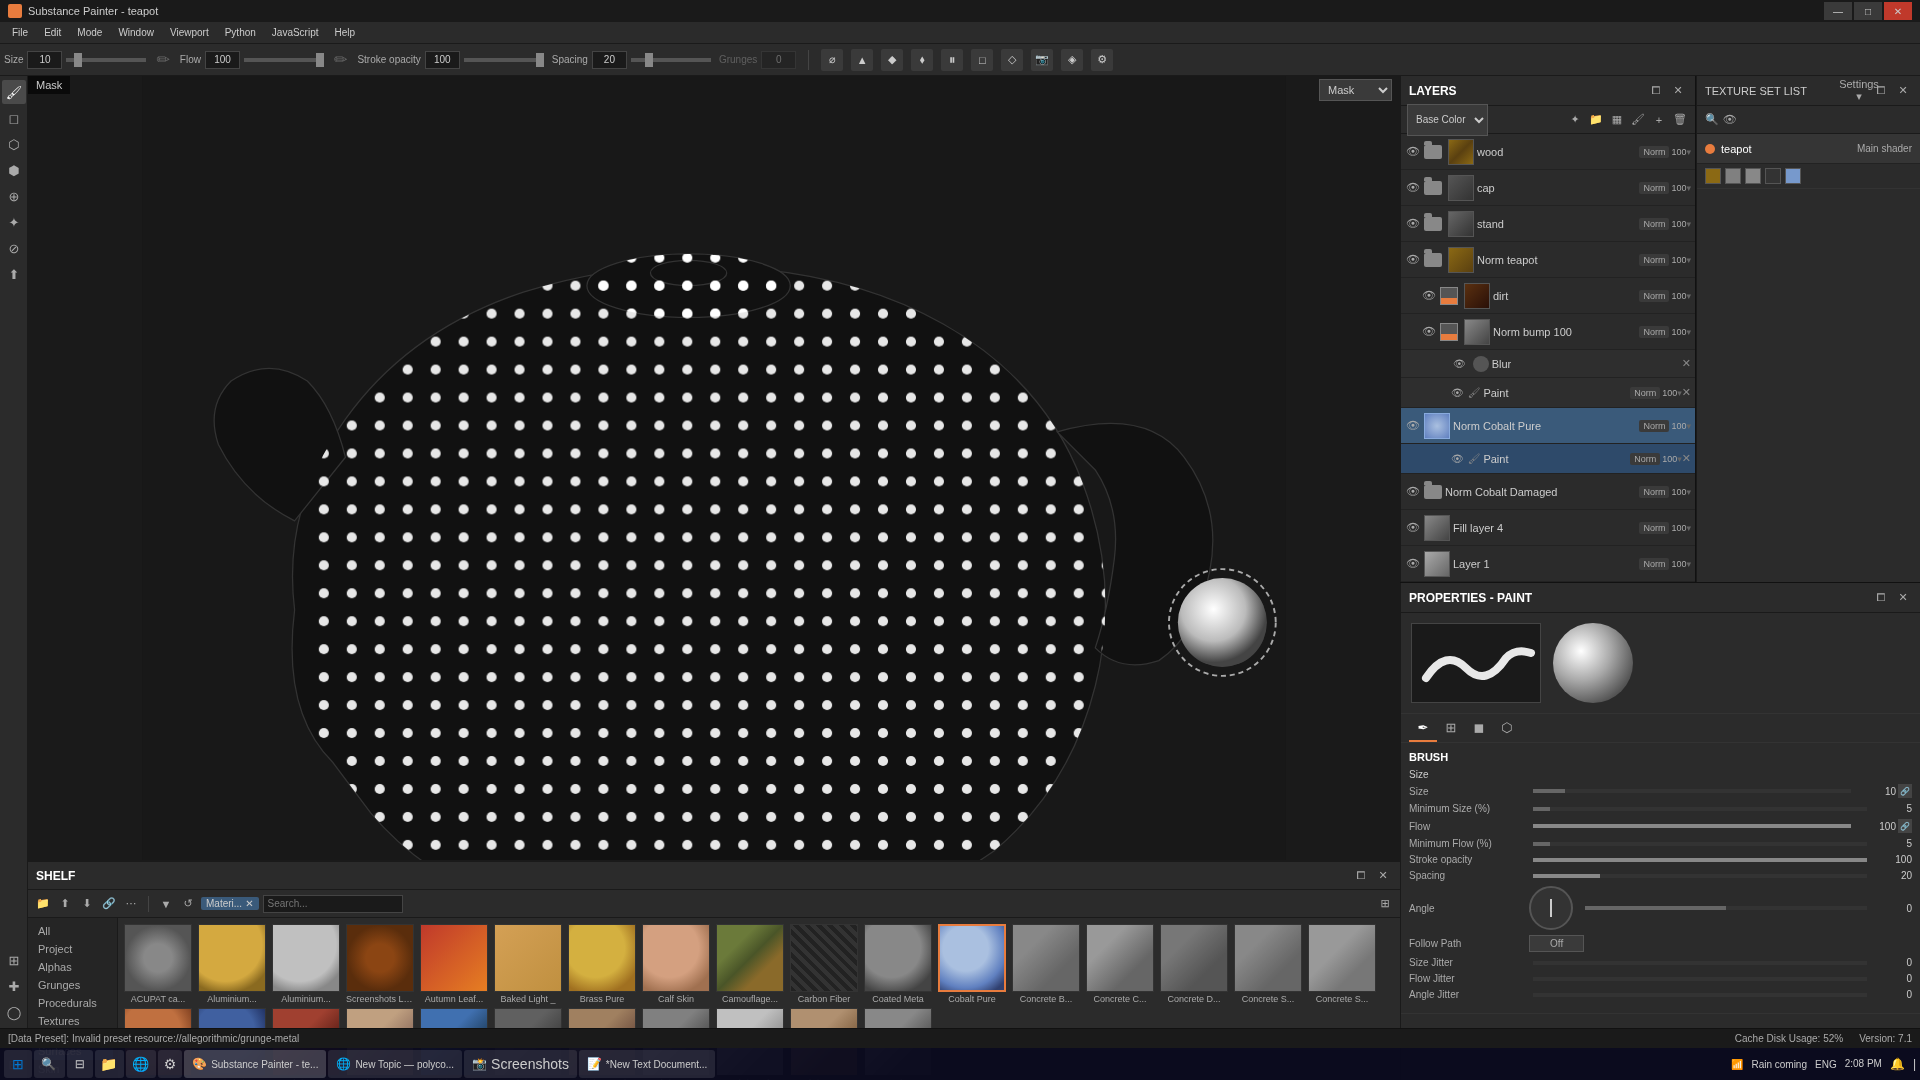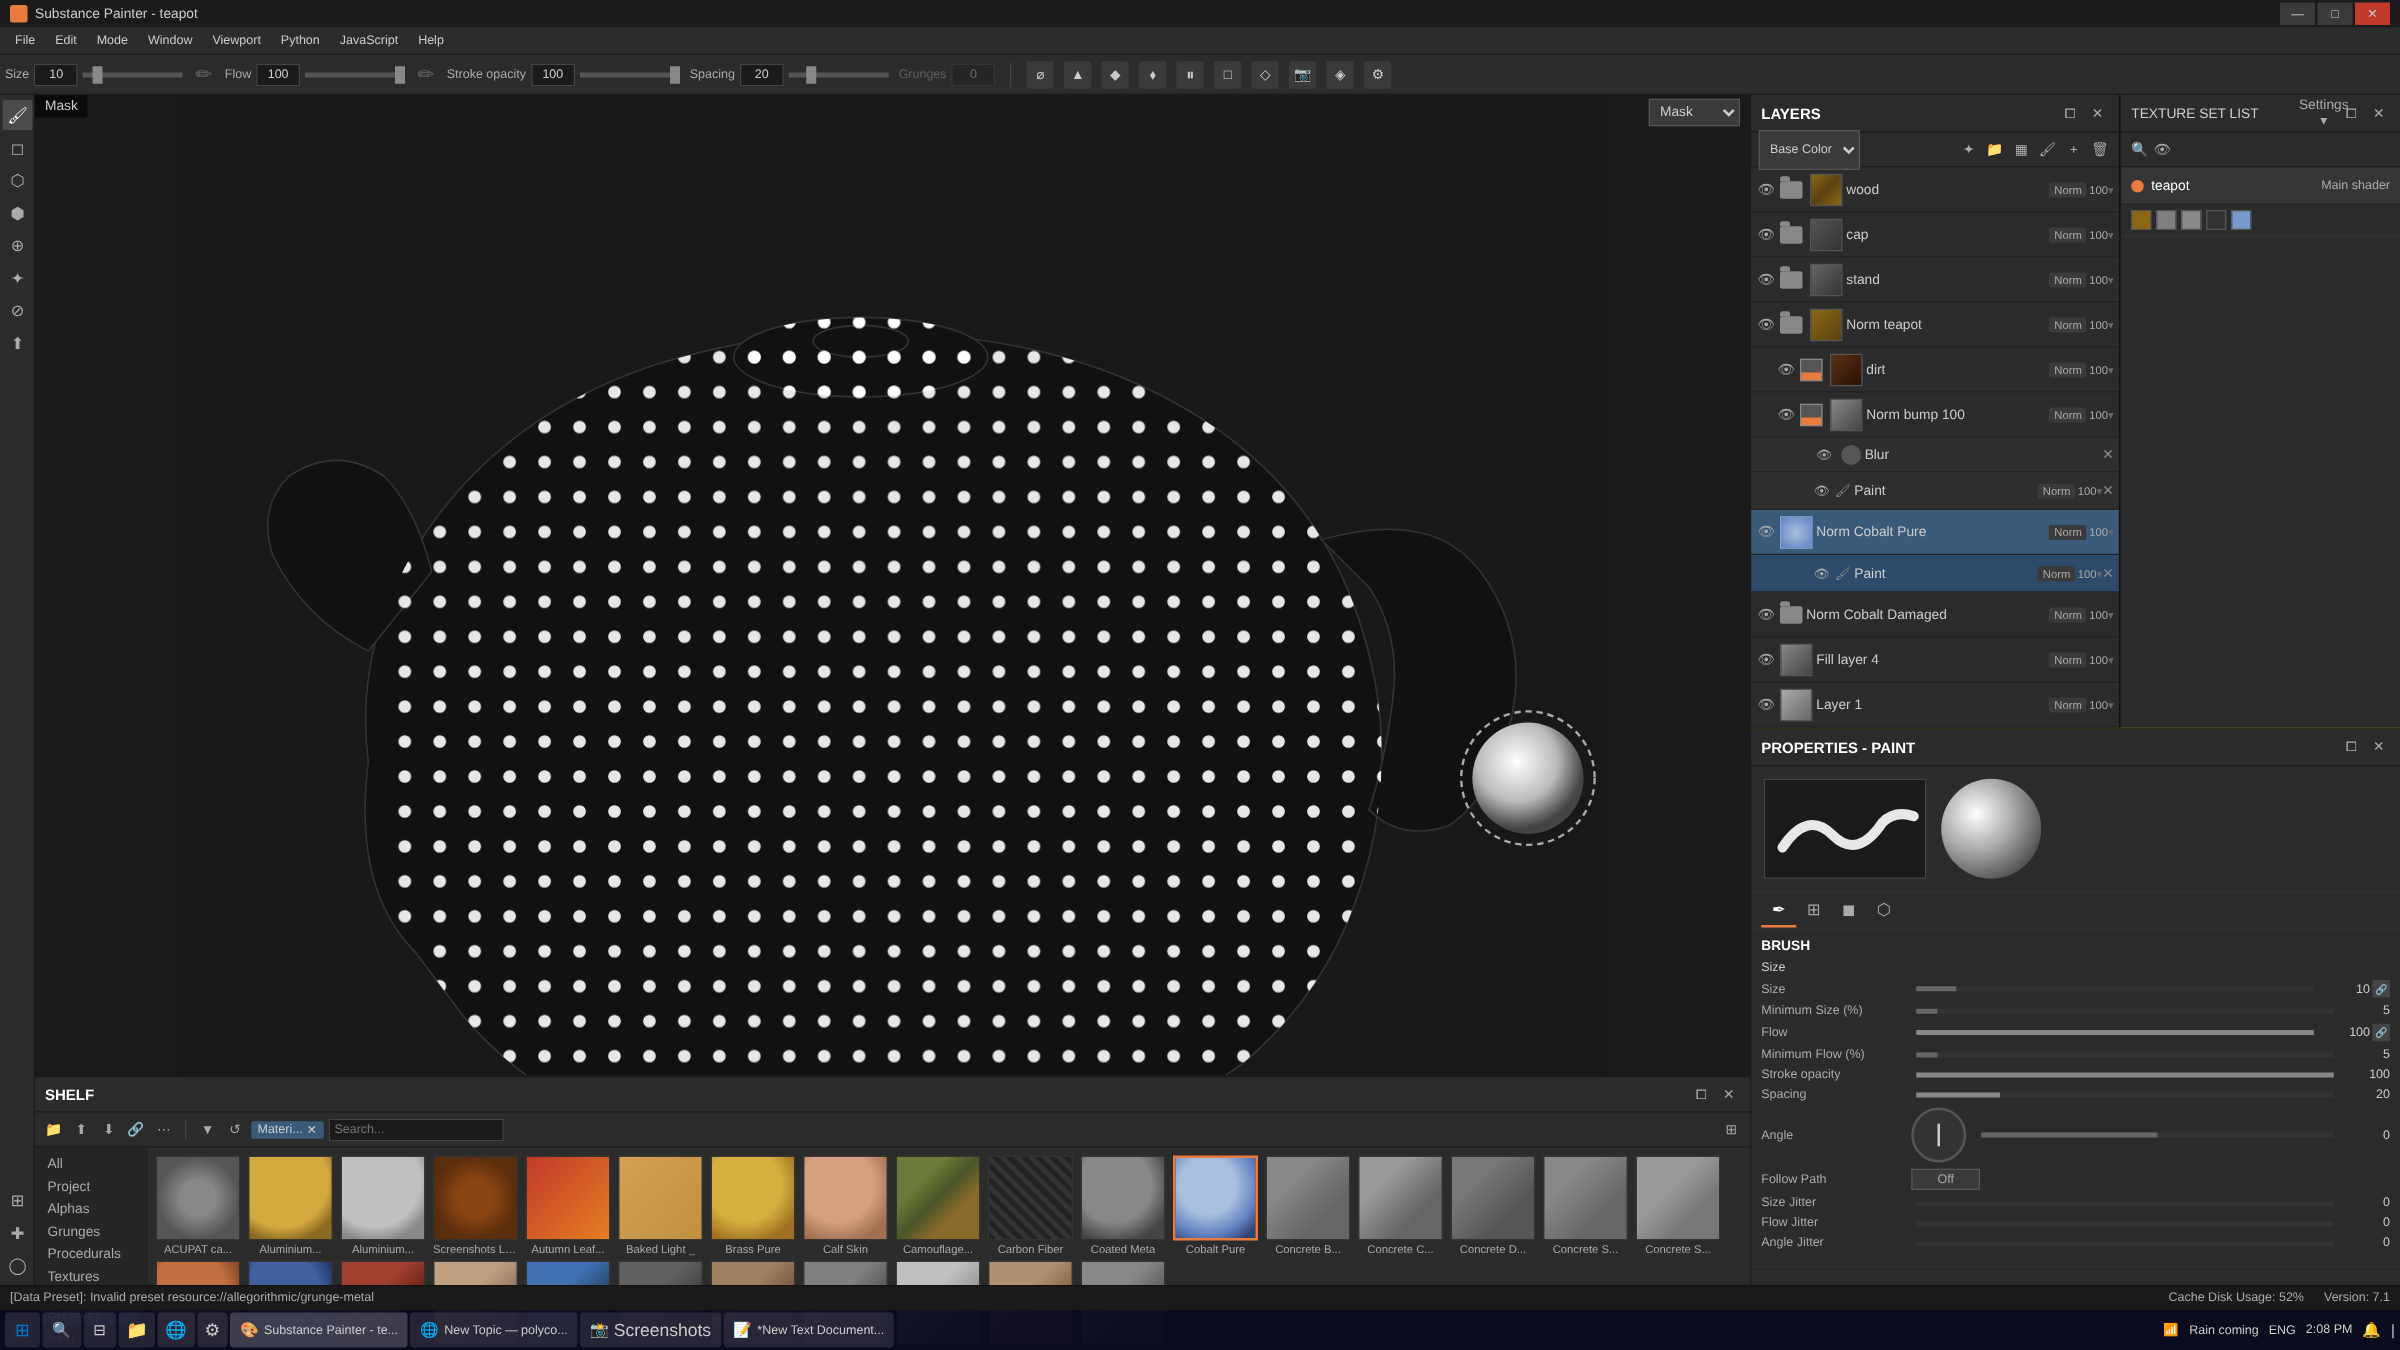--- a/index.html
+++ b/index.html
@@ -36,21 +36,21 @@
     .tool-btn { width: 24px; height: 24px; background: transparent; border: none; color: #aaa; cursor: pointer; display: flex; align-items: center; justify-content: center; font-size: 13px; border-radius: 2px; }
     .tool-btn.active { background: #4a4a4a; color: #fff; }
 
     
     #viewport { flex: 1; background: #1a1a1a; position: relative; overflow: hidden; }
     #viewport-top-bar { position: absolute; top: 0; left: 0; right: 0; height: 28px; display: flex; align-items: center; justify-content: flex-end; padding: 0 8px; z-index: 10; }
     .mode-select { background: #3a3a3a; border: 1px solid #555; color: #ccc; height: 22px; font-size: 11px; padding: 0 4px; }
     .teapot-svg { width: 100%; height: 100%; }
 
     
-    #right-panels { width: 520px; display: flex; flex-direction: column; background: #84cc16; }
+    #right-panels { width: 520px; display: flex; flex-direction: column; background: #1d4ed8; }
 
     
     #layers-panel { background: #2b2b2b; border-left: 1px solid #1a1a1a; flex: 0 0 auto; }
     #layers-header { background: #2b2b2b; height: 30px; display: flex; align-items: center; justify-content: space-between; padding: 0 8px; border-bottom: 1px solid #1a1a1a; }
     #layers-header .panel-title { color: #fff; font-size: 12px; font-weight: bold; }
     .panel-controls { display: flex; gap: 4px; align-items: center; }
     .panel-icon-btn { width: 18px; height: 18px; background: transparent; border: none; color: #aaa; cursor: pointer; display: flex; align-items: center; justify-content: center; font-size: 11px; }
 
     #layers-toolbar { height: 28px; display: flex; align-items: center; padding: 0 6px; gap: 4px; border-bottom: 1px solid #1a1a1a; }
     .channel-select { background: #3a3a3a; border: 1px solid #555; color: #ccc; height: 32px; font-size: 10px; padding: 0 4px; }

